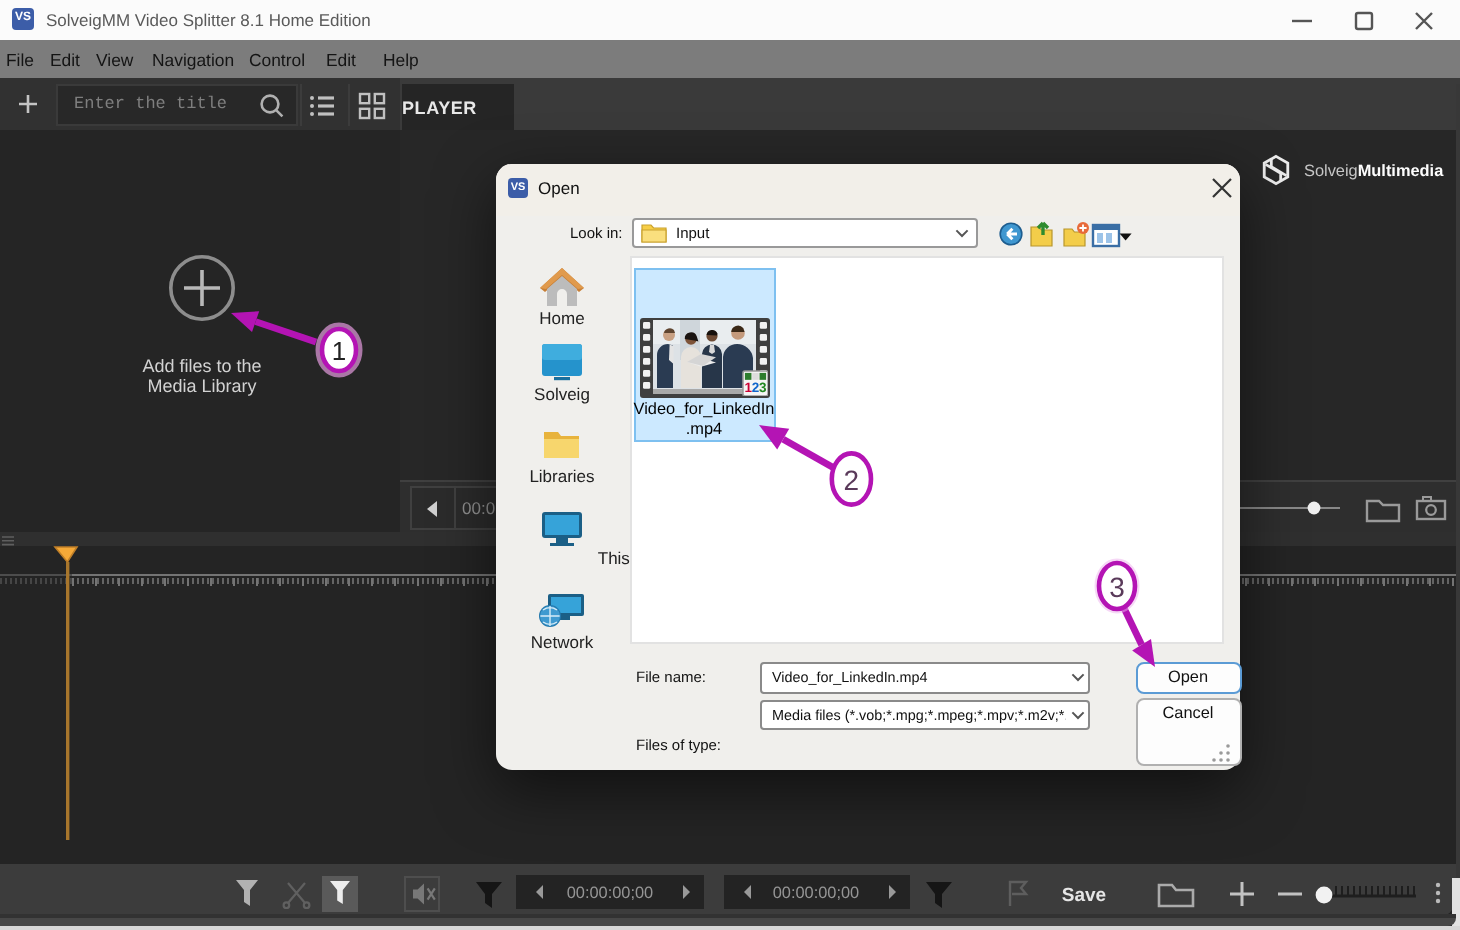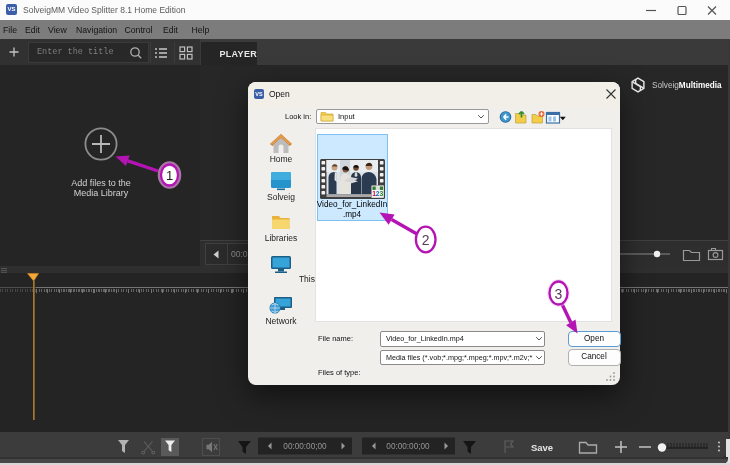--- a/index.html
+++ b/index.html
@@ -63,21 +63,21 @@
 
 <div class="abs" style="left:0;top:65px;width:200px;height:201px;background:#252525;"></div>
 <svg class="abs" style="left:83px;top:126px;" width="36" height="36" viewBox="0 0 36 36">
   <circle cx="18" cy="18" r="15.6" fill="none" stroke="#8d8d8d" stroke-width="1.8"></circle>
   <path d="M18 9 V27 M9 18 H27" stroke="#b8b8b8" stroke-width="1.8"></path>
 </svg>
 <div class="abs" style="left:0;top:177.5px;width:202px;text-align:center;font-size:9px;color:#d2d2d2;line-height:10px;">Add files to the<br>Media Library</div>
 
 <div class="abs" style="left:200px;top:39px;width:530px;height:26px;background:#3a3a3a;"></div>
 <div class="abs" style="left:201px;top:42px;width:56px;height:23px;background:#252525;"></div>
-<div class="abs" style="left:201px;top:42px;width:56px;height:23px;line-height:25px;text-align:right;font-size:9px;font-weight:bold;color:#e8e8e8;letter-spacing:.3px;">PLAYER</div>
+<div class="abs" style="left:201px;top:42px;width:56px;height:23px;line-height:25px;text-align:left;font-size:9px;font-weight:bold;color:#e8e8e8;letter-spacing:.3px;">PLAYER</div>
 <div class="abs" style="left:200px;top:65px;width:530px;height:175px;background:#272727;"></div>
 
 <svg class="abs" style="left:630px;top:77px;" width="16" height="16" viewBox="0 0 34 34">
   <path d="M17 2.5 L29.5 9.7 V24.3 L17 31.5 L4.5 24.3 V9.7 Z" fill="none" stroke="#ececec" stroke-width="3"></path>
   <path d="M6 11 L22 20.5 L22 29.5 M28 23 L12 13.5 L12 4.5" fill="none" stroke="#ececec" stroke-width="3"></path>
 </svg>
 <div class="abs" style="left:652px;top:80.5px;font-size:8.2px;color:#c6c6c6;">Solveig<b style="color:#fdfdfd;">Multimedia</b></div>
 
 <div class="abs" style="left:200px;top:240px;width:530px;height:27px;background:#2e2e2e;border-top:1px solid #404040;box-sizing:border-box;"></div>
 <div class="abs" style="left:205px;top:243px;width:405px;height:22px;border:1px solid #404040;box-sizing:border-box;background:#2b2b2b;"></div>
@@ -325,21 +325,21 @@
   <path d="M1.2 2.2 L4 5 L6.8 2.2" fill="none" stroke="#555" stroke-width="1"></path>
 </svg>
 <div class="abs" style="left:318px;top:366px;height:14px;line-height:14px;font-size:7.5px;color:#111;">Files of type:</div>
 <div class="abs" style="left:380px;top:349.5px;width:165px;height:15.5px;background:#fff;border:1px solid #8a8a8a;border-radius:2px;box-sizing:border-box;overflow:hidden;"></div>
 <div class="abs" style="left:386px;top:349.5px;width:147px;height:15.5px;line-height:15.5px;font-size:7.2px;color:#111;overflow:hidden;white-space:nowrap;">Media files (*.vob;*.mpg;*.mpeg;*.mpv;*.m2v;*.ts</div>
 <svg class="abs" style="left:535px;top:353.5px;" width="8" height="8" viewBox="0 0 8 8">
   <path d="M1.2 2.2 L4 5 L6.8 2.2" fill="none" stroke="#555" stroke-width="1"></path>
 </svg>
 
 <div class="abs" style="left:567.5px;top:330.5px;width:53px;height:16.5px;background:#fdfdfd;border:1px solid #5b9bd5;border-radius:4px;box-sizing:border-box;text-align:center;line-height:14.5px;font-size:8.2px;color:#111;">Open</div>
-<div class="abs" style="left:567.5px;top:349px;width:53px;height:17px;background:#fdfdfd;border:1px solid #b0b0b0;border-radius:4px;box-sizing:border-box;text-align:center;line-height:14.5px;font-size:8.2px;color:#111;">Cancel</div>
+<div class="abs" style="left:567.5px;top:349px;width:53px;height:34px;background:#fdfdfd;border:1px solid #b0b0b0;border-radius:4px;box-sizing:border-box;text-align:center;line-height:14.5px;font-size:8.2px;color:#111;">Cancel</div>
 
 <svg class="abs" style="left:605px;top:371px;" width="11" height="11" viewBox="0 0 11 11">
   <g fill="#9a9a9a">
       <circle cx="9" cy="2" r=".9"></circle>
       <circle cx="9" cy="5.5" r=".9"></circle>
       <circle cx="5.5" cy="5.5" r=".9"></circle>
       <circle cx="9" cy="9" r=".9"></circle>
       <circle cx="5.5" cy="9" r=".9"></circle>
       <circle cx="2" cy="9" r=".9"></circle>
     </g>

